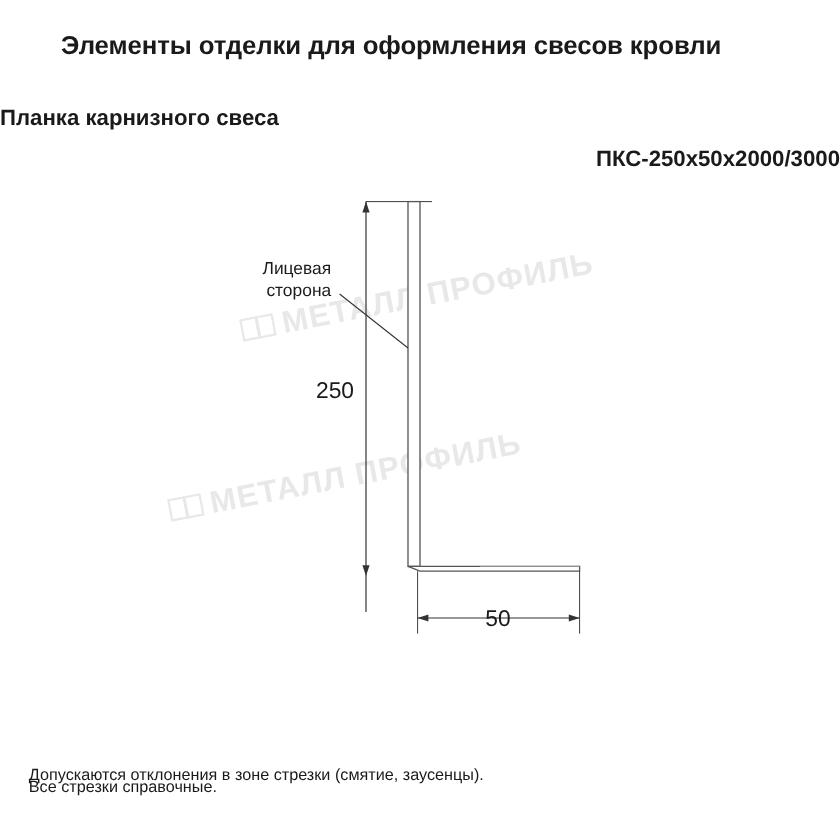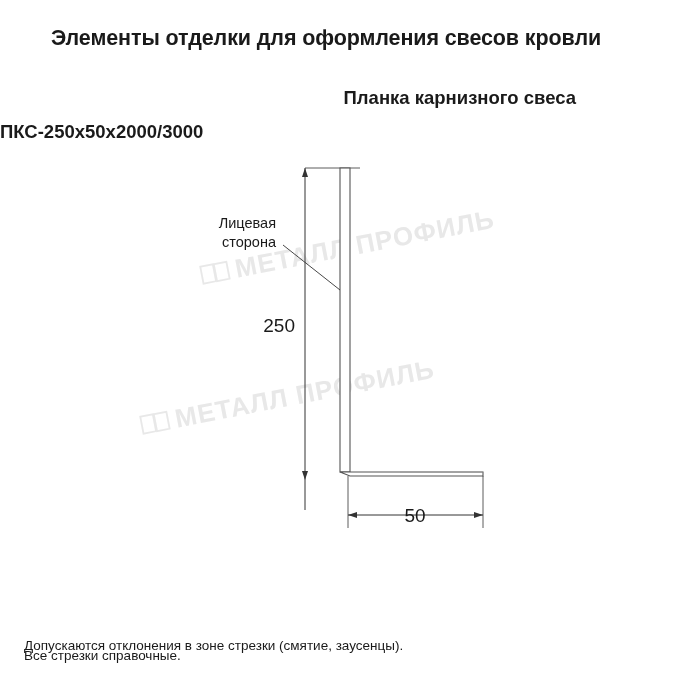--- a/index.html
+++ b/index.html
@@ -29,31 +29,31 @@
     font-size: 21.5px;
     font-weight: bold;
     letter-spacing: -0.1px;
     color: #1a1a1a;
   }
   .subtitle1 {
     position: absolute;
     top: 87px;
     left: 0;
     width: 576px;
-    text-align: right;
+    text-align: left;
     font-size: 18.5px;
     font-weight: bold;
     color: #1a1a1a;
   }
   .subtitle2 {
     position: absolute;
     top: 121px;
     left: 0;
     width: 700px;
-    text-align: left;
+    text-align: right;
     font-size: 18.5px;
     font-weight: bold;
     color: #1a1a1a;
   }
   .drawing {
     position: absolute;
     top: 150px;
     left: 0;
     width: 700px;
     height: 420px;

